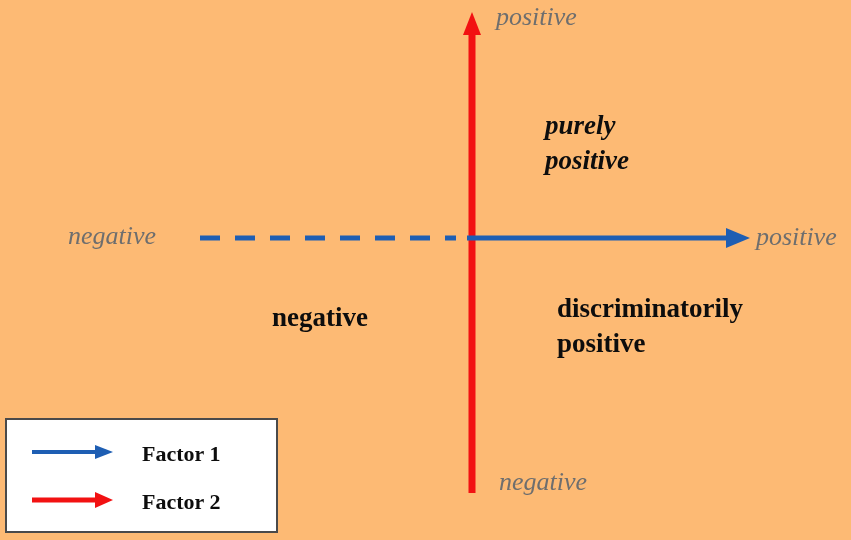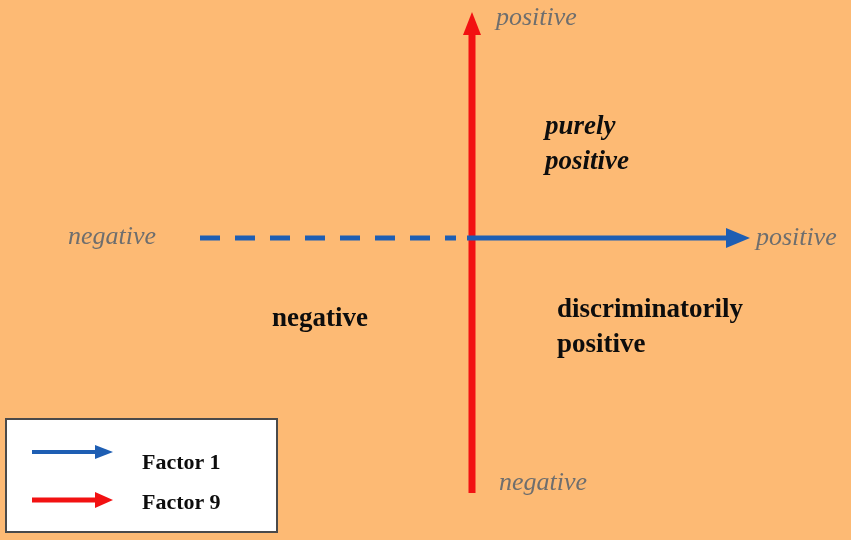--- a/index.html
+++ b/index.html
@@ -54,21 +54,21 @@
     height: 111px;
   }
   .legend-label {
     position: absolute;
     left: 135px;
     font-weight: bold;
     font-size: 22px;
     line-height: 24px;
     white-space: nowrap;
   }
-  .legend-label.row1 { top: 22px; margin-top: 8px; }
+  .legend-label.row1 { top: 22px; }
   .legend-label.row2 { top: 70px; }
 </style>
 </head>
 <body>
 
 <div class="stage">
 
   <svg class="axes-svg" viewBox="0 0 851 540">
 
     <line x1="472" y1="493" x2="472" y2="30" stroke-width="7" style="stroke: rgb(242, 17, 18);"></line>
@@ -101,16 +101,16 @@
   </div>
 
   <div class="legend-box">
     <svg class="legend-svg" viewBox="0 0 269 111">
       <line x1="25" y1="32" x2="88" y2="32" stroke-width="4" style="stroke: rgb(30, 94, 179);"></line>
       <polygon points="88,25 106,32 88,39" style="fill: rgb(30, 94, 179);"></polygon>
       <line x1="25" y1="80" x2="88" y2="80" stroke-width="5" style="stroke: rgb(242, 17, 18);"></line>
       <polygon points="88,72 106,80 88,88" style="fill: rgb(242, 17, 18);"></polygon>
     </svg>
     <div class="legend-label row1" style="color: rgb(13, 13, 13);">Factor 1</div>
-    <div class="legend-label row2" style="color: rgb(13, 13, 13);">Factor 9</div>
+    <div class="legend-label row2" style="color: rgb(13, 13, 13);">Factor 2</div>
   </div>
 
 </div>
 
 </body></html>

